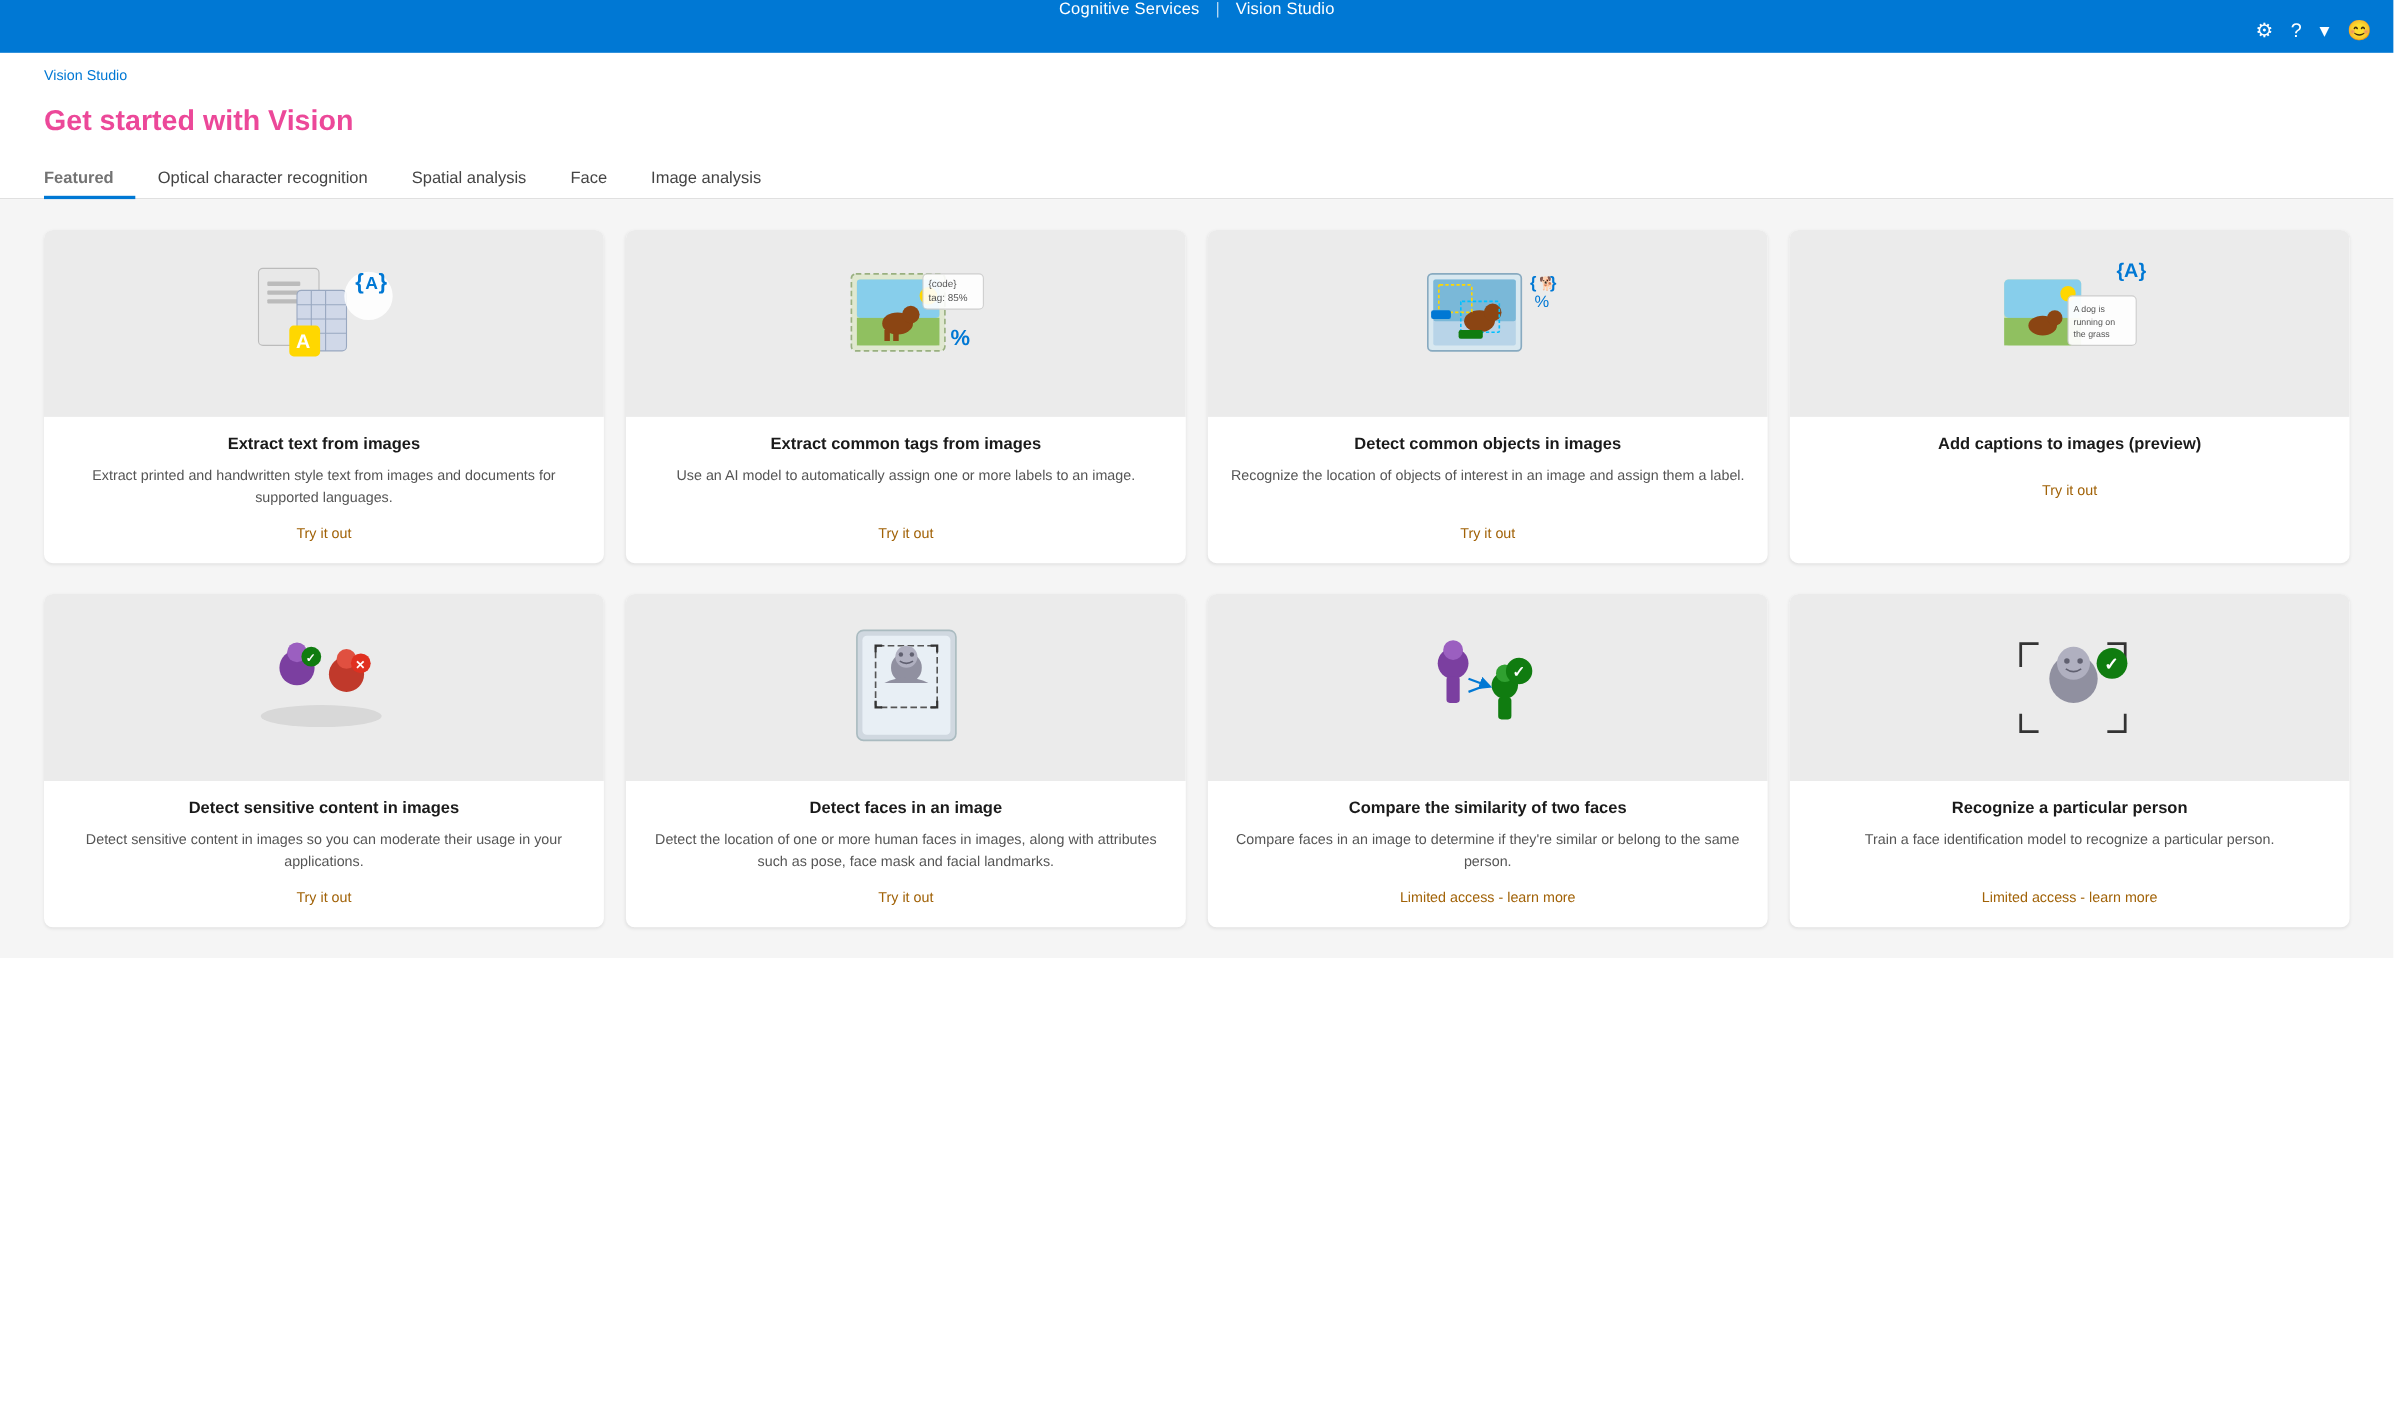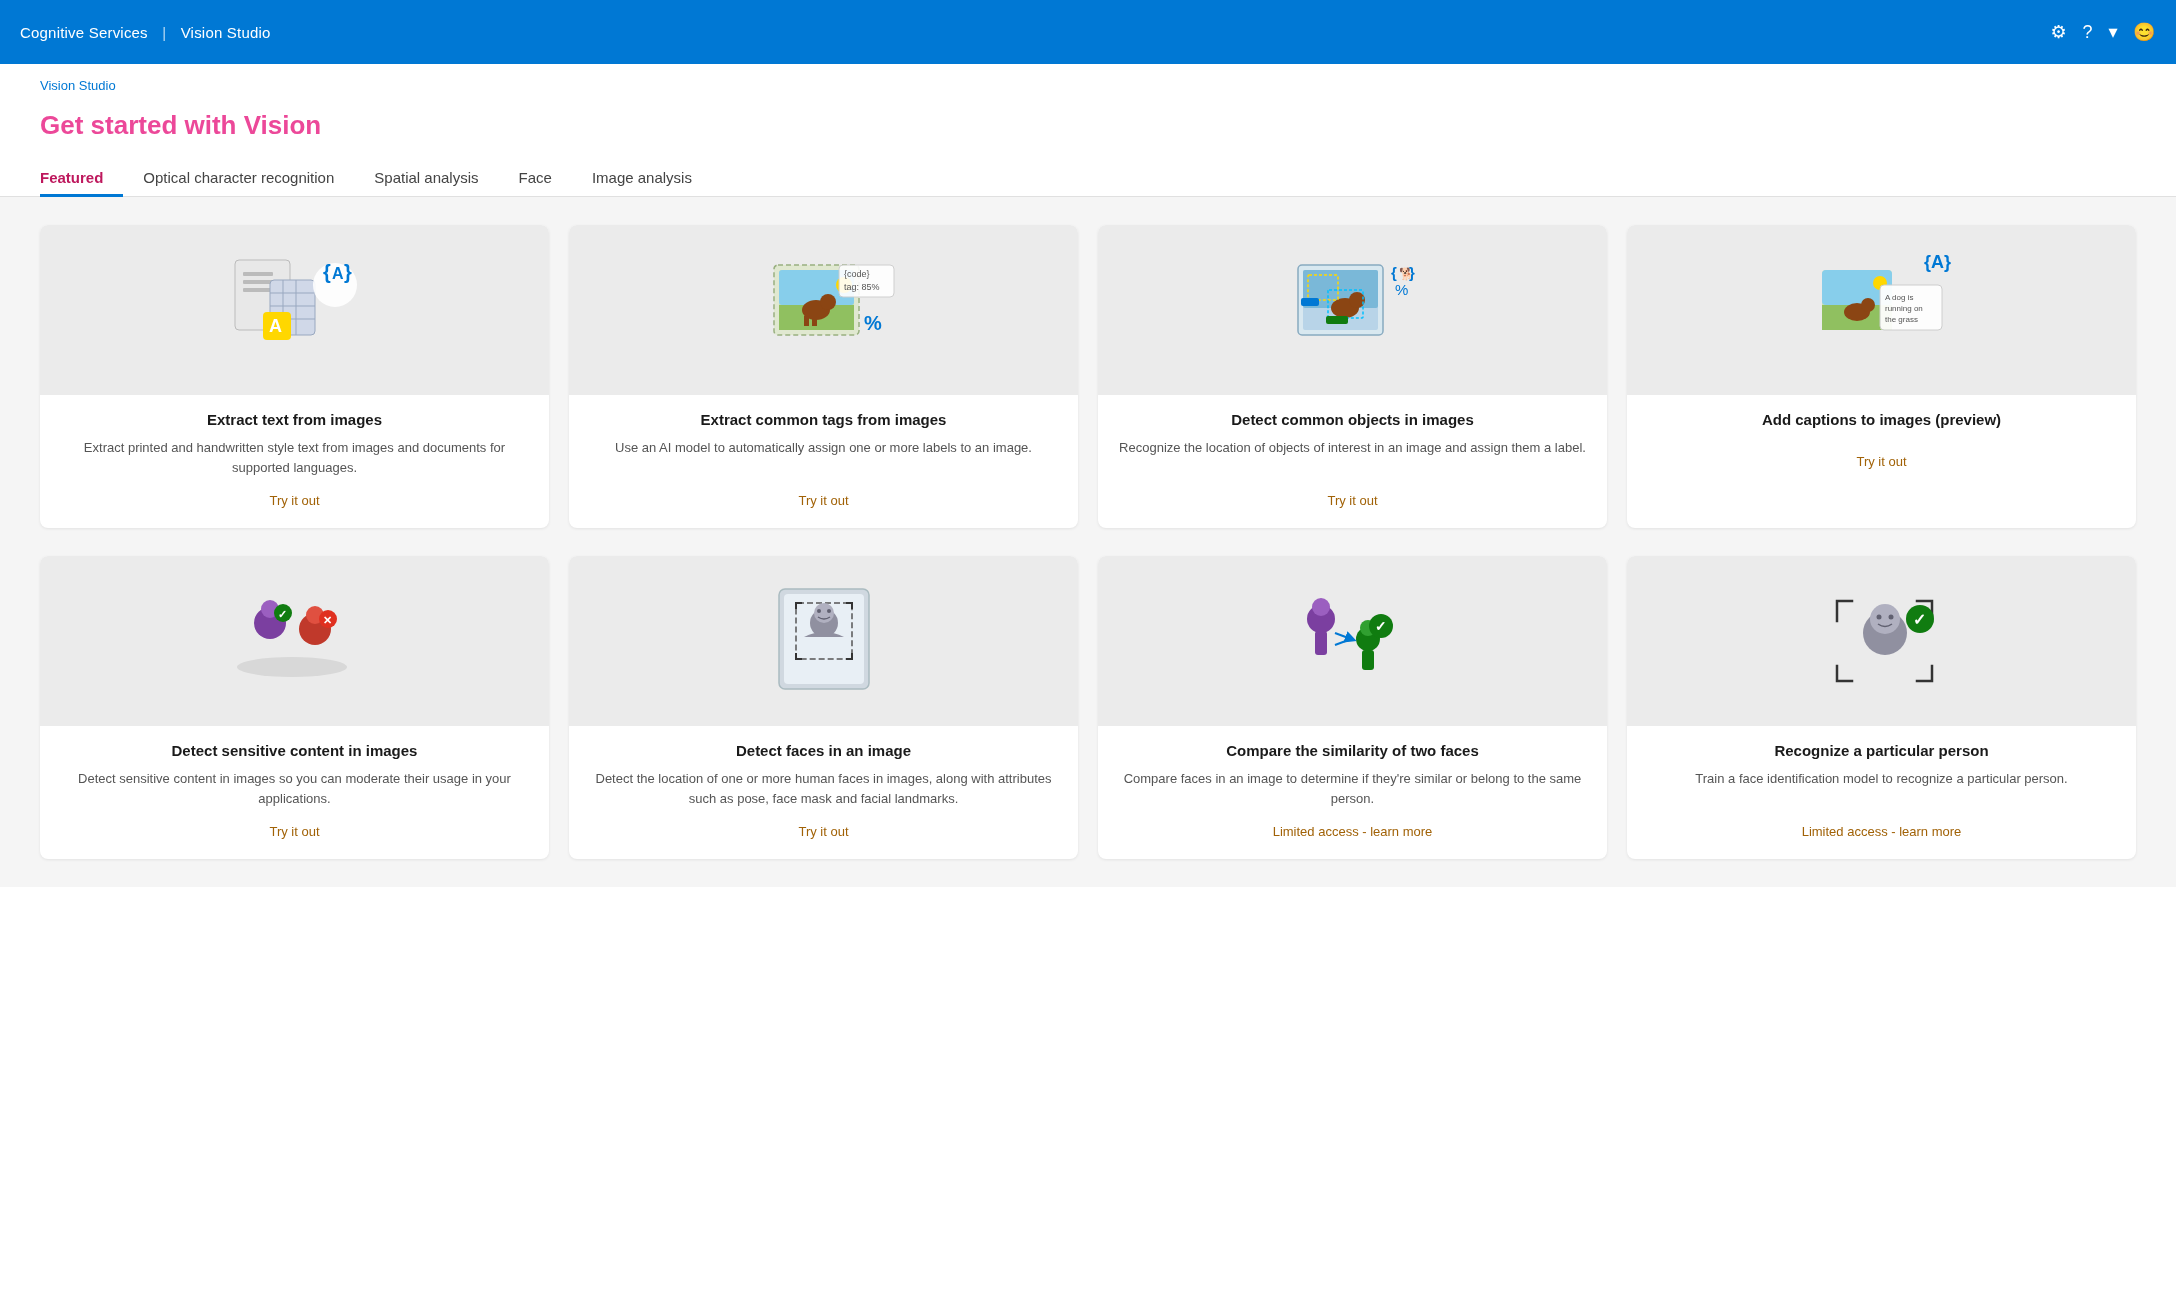--- a/index.html
+++ b/index.html
@@ -5,21 +5,22 @@
     * { box-sizing: border-box; margin: 0; padding: 0; }
     body { font-family: 'Segoe UI', Arial, sans-serif; background: #fff; color: #333; }
 
     
     .topnav {
       background: #0078d4;
       color: #fff;
       display: flex;
       align-items: center;
       padding: 0 20px;
-      height: 64px;
+      height: 48px;
+      flex-direction: column;
     }
     .topnav-brand {
       font-size: 15px;
       font-weight: 400;
       letter-spacing: 0.2px;
     }
     .topnav-brand span.pipe {
       margin: 0 10px;
       opacity: 0.7;
     }
@@ -66,21 +67,21 @@
       padding: 8px 20px;
       font-size: 15px;
       cursor: pointer;
       color: #444;
       border-bottom: 3px solid transparent;
       margin-bottom: -1px;
       white-space: nowrap;
     }
     .tab:first-child { padding-left: 0; }
     .tab.active {
-      color: #be185d;
+      color: #737373;
       font-weight: 700;
       border-bottom: 3px solid #0078d4;
     }
 
     
     .cards-grid {
       display: grid;
       grid-template-columns: repeat(4, 1fr);
       gap: 20px;
       padding: 28px 40px;

